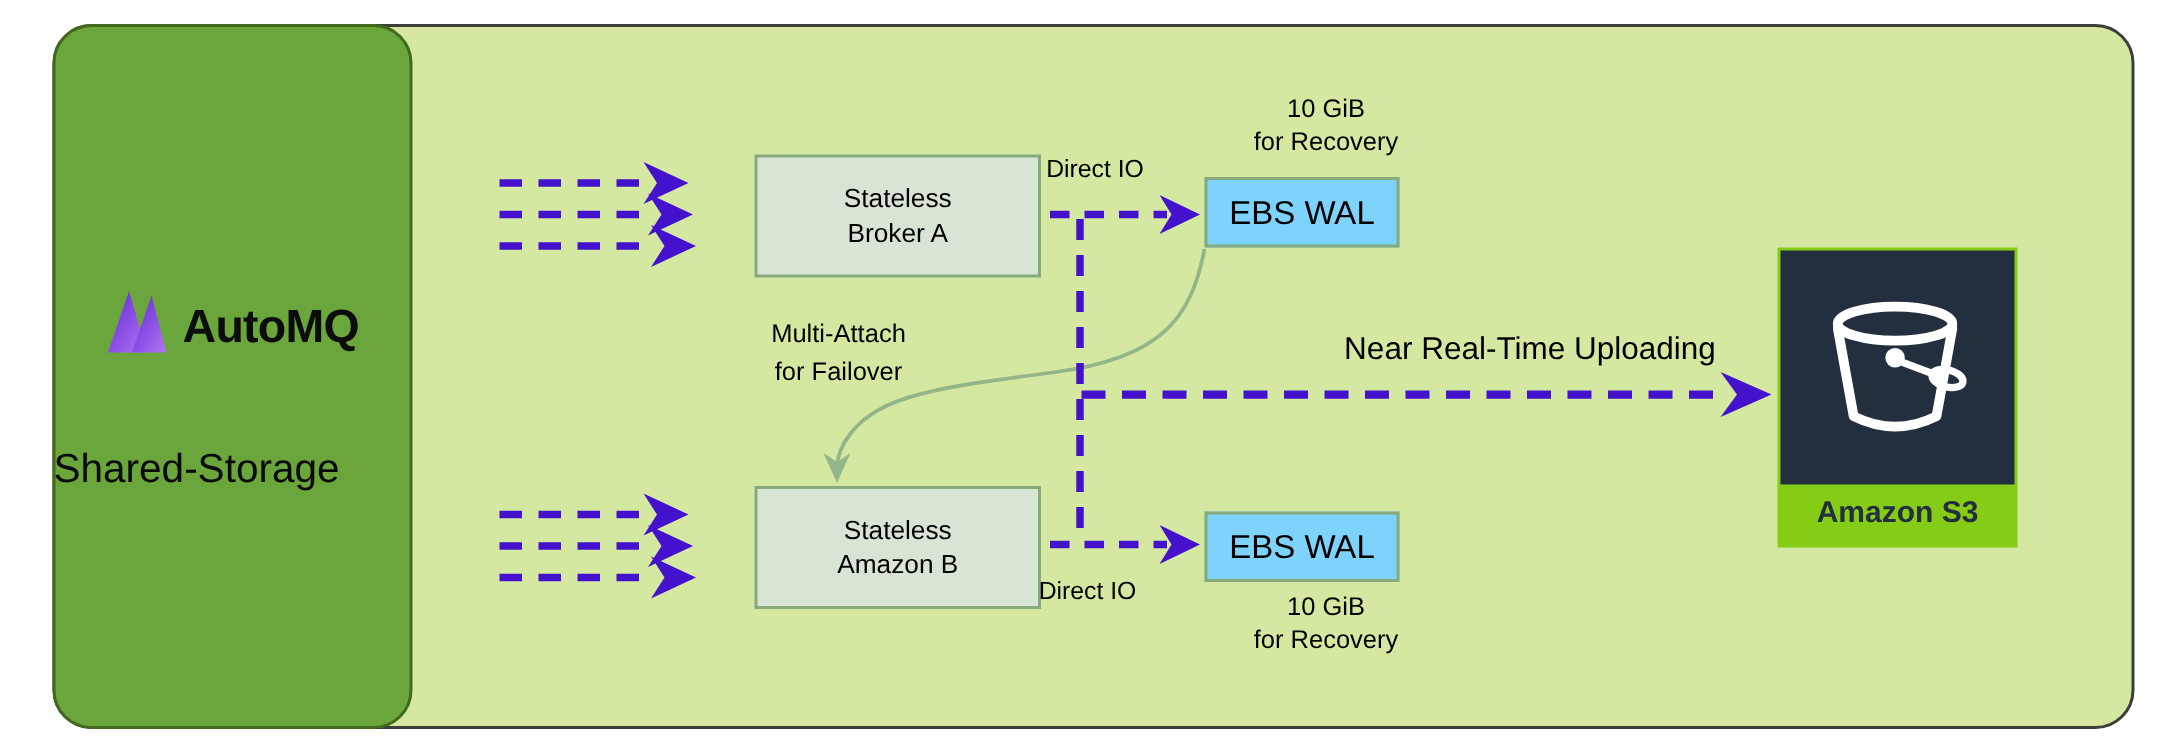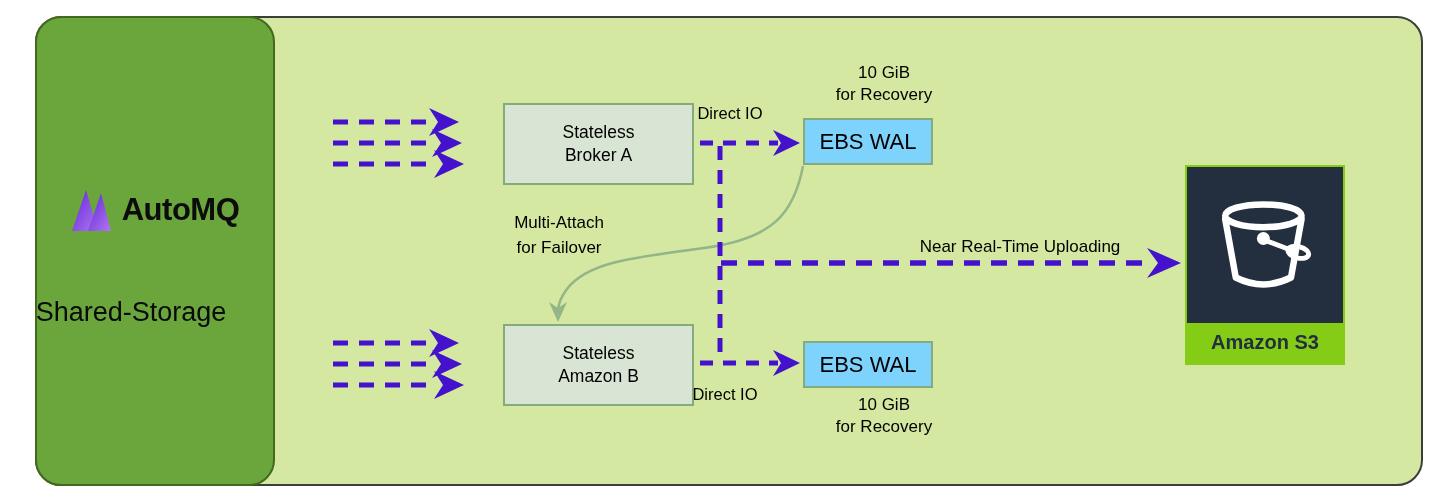--- a/index.html
+++ b/index.html
@@ -9,21 +9,21 @@
   .outer-container {
     position:absolute; left:35px; top:16px; width:1388px; height:470px;
     background:#d5e8a2; border:2.5px solid #3a3f39; border-radius:26px; box-sizing:border-box;
   }
   .left-panel {
     position:absolute; left:35px; top:16px; width:240px; height:470px;
     background:#6aa63b; border:2.5px solid #42691c; border-radius:26px; box-sizing:border-box;
   }
   .logo-row {
     position:absolute; left:35px; top:184px; width:240px; height:52px;
-    display:flex; align-items:center; justify-content:center; gap:11px;
+    display:flex; align-items:flex-end; justify-content:center; gap:11px;
   }
   .logo-text { font-size:31px; font-weight:800; color:#0c0c0c; letter-spacing:-0.5px; }
   .panel-title {
     position:absolute; left:35px; top:297px; width:192px;
     text-align:center; font-size:27px; color:#0a0a0a;
   }
 
   .node {
     position:absolute; box-sizing:border-box;
     background:#d9e5d4; border:2px solid #86aa79;
@@ -39,21 +39,21 @@
 
   .lbl { position:absolute; text-align:center; color:#000; }
   .lbl span { display:block; }
   .cap-top { left:803px; top:62px; width:162px; font-size:17px; line-height:22px; }
   .cap-bot { left:803px; top:394px; width:162px; font-size:17px; line-height:22px; }
   .cap-top strong, .cap-bot strong { display:block; font-weight:normal; }
   .streaming { left:333px; top:173px; width:132px; font-size:17px; line-height:27px; }
   .dio-top { left:678px; top:104px; width:104px; font-size:16.5px; }
   .dio-bot { left:673px; top:385px; width:104px; font-size:16.5px; }
   .multi { left:488px; top:210px; width:142px; font-size:17px; line-height:25px; }
-  .upload { left:868px; top:221px; width:304px; font-size:17px;margin-top:16px; }
+  .upload { left:868px; top:221px; width:304px; font-size:21px; }
 
   .s3-card { position:absolute; left:1185px; top:165px; width:160px; height:200px; background:#84cc16; }
   .s3-icon-box {
     position:absolute; left:2px; top:2px; width:156px; height:156px; background:#232f3e;
     display:flex; align-items:center; justify-content:center;
   }
   .s3-label {
     position:absolute; left:0; right:0; top:166px; text-align:center;
     font-weight:bold; font-size:20px; color:#232f3e;
   }

